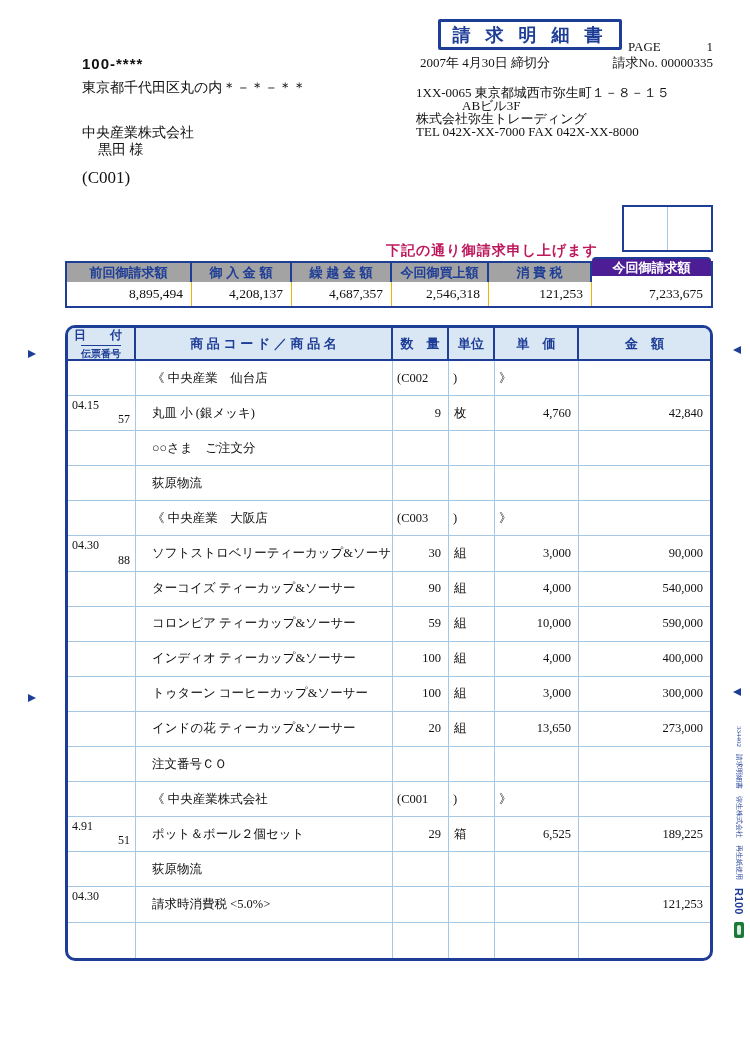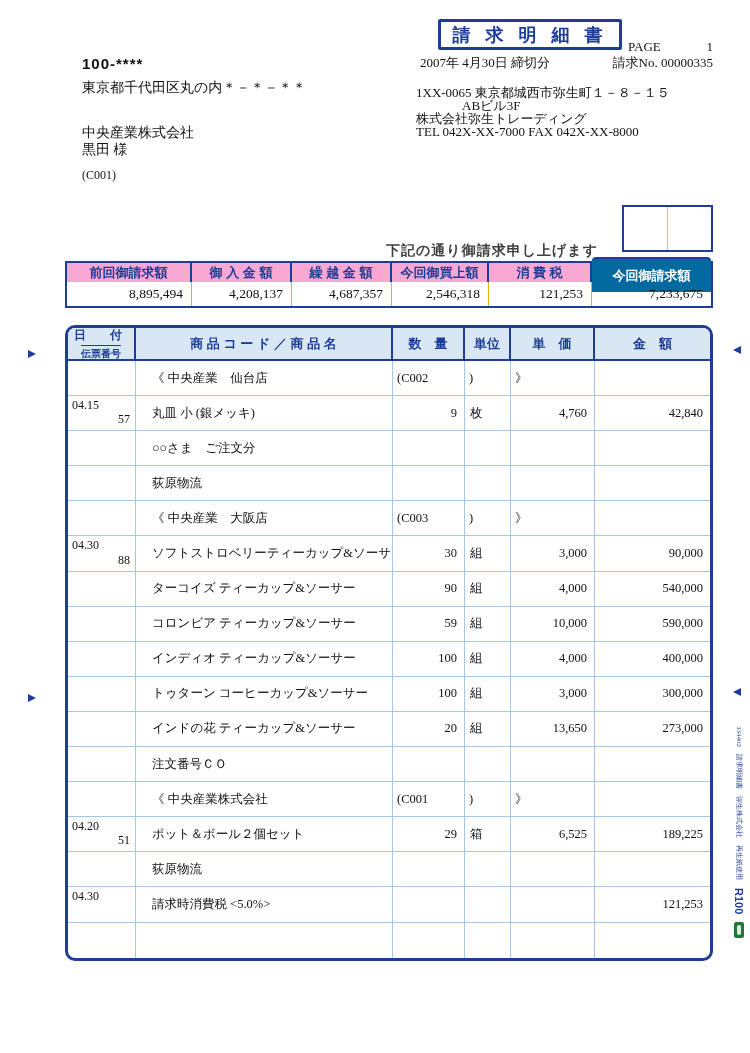--- a/index.html
+++ b/index.html
@@ -5,68 +5,68 @@
   * { margin:0; padding:0; box-sizing:border-box; }
   html,body { width:750px; height:1053px; background:#ffffff; overflow:hidden; }
   body { font-family:"Liberation Serif","DejaVu Serif",serif; color:#111; position:relative; }
 
   .abs { position:absolute; }
 
   
   .postal { left:82px; top:55px; font-family:"Liberation Sans","DejaVu Sans",sans-serif; font-weight:bold; font-size:15px; letter-spacing:1px; }
   .addr1  { left:82px; top:79px;  font-size:14px; }
   .rcpt-company { left:82px; top:124px; font-size:14px; }
-  .rcpt-person  { left:82px; top:141px; font-size:14px; }
-  .rcpt-code    { left:82px; top:168px; font-size:12px; }
+  .rcpt-person  { left:98px; top:141px; font-size:14px; }
+  .rcpt-code    { left:82px; top:168px; font-size:17px; }
 
   
   .title-box { left:438px; top:19px; width:184px; height:31px; border:3px solid #1e3d96; border-radius:2px;
                display:flex; align-items:center; justify-content:center; }
   .title-box span { color:#1e3d96; font-weight:bold; font-size:18px; letter-spacing:5px;
                font-family:"Liberation Sans","DejaVu Sans",sans-serif; white-space:nowrap; }
   .page-row { left:628px; top:39px; width:85px; font-size:13px; display:flex; justify-content:space-between; }
   .meta-row { left:420px; top:54px; width:293px; font-size:13px; display:flex; justify-content:space-between; white-space:nowrap; }
 
   .snd1 { left:416px; top:84px;  font-size:13px; }
   .snd2 { left:462px; top:97px;  font-size:13px; }
   .snd3 { left:416px; top:110px; font-size:13px; }
   .snd4 { left:416px; top:124px; font-size:13px; }
 
   
   .stamp-box { left:622px; top:205px; width:91px; height:47px; border:2px solid #1e3d96; display:flex; }
   .stamp-box .half { flex:1; }
   .stamp-box .half:first-child { border-right:1px solid #a4c8e6; }
 
-  .notice { top:242px; right:152px; font-size:14px; color:#404040; font-weight:bold; letter-spacing:1px; }
+  .notice { top:242px; right:152px; font-size:14px; color:#be185d; font-weight:bold; letter-spacing:1px; }
 
   
   .summary { left:65px; top:261px; width:648px; border:2px solid #1e3d96; border-top:none; }
   .sum-head { display:flex; height:21px; }
-  .sum-head .sh { background:#f9a8d4; border-top:2px solid #1e3d96; border-right:2px solid #1e3d96;
+  .sum-head .sh { background:#a3a3a3; border-top:2px solid #1e3d96; border-right:2px solid #1e3d96;
                   color:#1e3d96; font-family:"Liberation Sans","DejaVu Sans",sans-serif; font-weight:bold;
                   font-size:13px; display:flex; align-items:center; justify-content:center; white-space:nowrap; }
   .sum-head .sh:last-child { border-right:none; }
-  .sum-head .sh.hl { background:#0369a1; color:#ffffff; margin-top:-4px; height:35px; border-radius:4px 4px 0 0; }
+  .sum-head .sh.hl { background:#4c1d95; color:#ffffff; margin-top:-4px; height:19px; border-radius:4px 4px 0 0; }
   .sum-vals { display:flex; height:24px; background:#fff; }
   .sum-vals .sv { border-right:1px solid #eab308; font-size:13.5px; display:flex; align-items:center;
                   justify-content:flex-end; padding-right:8px; }
   .sum-vals .sv:last-child { border-right:none; }
   .w0{width:125px}.w1{width:100px}.w2{width:100px}.w3{width:97px}.w4{width:103px}.w5{width:123px; flex:1;}
 
   
   .main-table { left:65px; top:325px; width:648px; border:3px solid #1e3d96; border-radius:10px; overflow:hidden; background:#fff; }
   .mt-head { display:flex; height:33px; background:#d9e7f5; border-bottom:2px solid #1e3d96; }
   .mt-head .hc { border-right:2px solid #1e3d96; color:#1e3d96; font-family:"Liberation Sans","DejaVu Sans",sans-serif;
                  font-weight:bold; font-size:13px; display:flex; align-items:center; justify-content:center; white-space:nowrap; }
   .mt-head .hc:last-child { border-right:none; }
   .hc.hc-date { flex-direction:column; justify-content:center; }
   .hc-date .d1 { font-size:12px; letter-spacing:6px; }
   .hc-date .d2 { font-size:10px; border-top:1px solid #1e3d96; padding-top:1px; margin-top:1px; }
 
-  .c0{width:68px}.c1{width:257px}.c2{width:72px}.c3{width:46px}.c4{width:84px}.c5{width:121px; flex:1;}
+  .c0{width:68px}.c1{width:257px}.c2{width:56px}.c3{width:46px}.c4{width:84px}.c5{width:121px; flex:1;}
 
   .trow { display:flex; height:35.1px; border-bottom:1px solid #a4c8e6; }
   .trow:last-child { border-bottom:none; }
   .trow .cell { border-right:1px solid #a4c8e6; font-size:12.5px; overflow:hidden; }
   .trow .cell:last-child { border-right:none; }
   .c-date { position:relative; }
   .c-date .date-val { position:absolute; left:4px; top:2px; font-size:12px; }
   .c-date .slip-val { position:absolute; right:5px; bottom:3px; font-size:12px; }
   .c-item { display:flex; align-items:center; padding-left:16px; white-space:nowrap; }
   .c-qty,.c-price,.c-amount { display:flex; align-items:center; justify-content:flex-end; padding-right:7px; white-space:nowrap; }
@@ -290,21 +290,21 @@
           <div class="slip-val"></div>
         </div>
         <div class="cell c-item c1">《 中央産業株式会社</div>
         <div class="cell c-qty c2 code">(C001</div>
         <div class="cell c-unit c3 code">)</div>
         <div class="cell c-price c4 code">》</div>
         <div class="cell c-amount c5"></div>
       </div>
       <div class="trow">
         <div class="cell c-date c0">
-          <div class="date-val">04.20</div>
+          <div class="date-val">4.91</div>
           <div class="slip-val">51</div>
         </div>
         <div class="cell c-item c1">ポット＆ボール２個セット</div>
         <div class="cell c-qty c2">29</div>
         <div class="cell c-unit c3">箱</div>
         <div class="cell c-price c4">6,525</div>
         <div class="cell c-amount c5">189,225</div>
       </div>
       <div class="trow">
         <div class="cell c-date c0">

